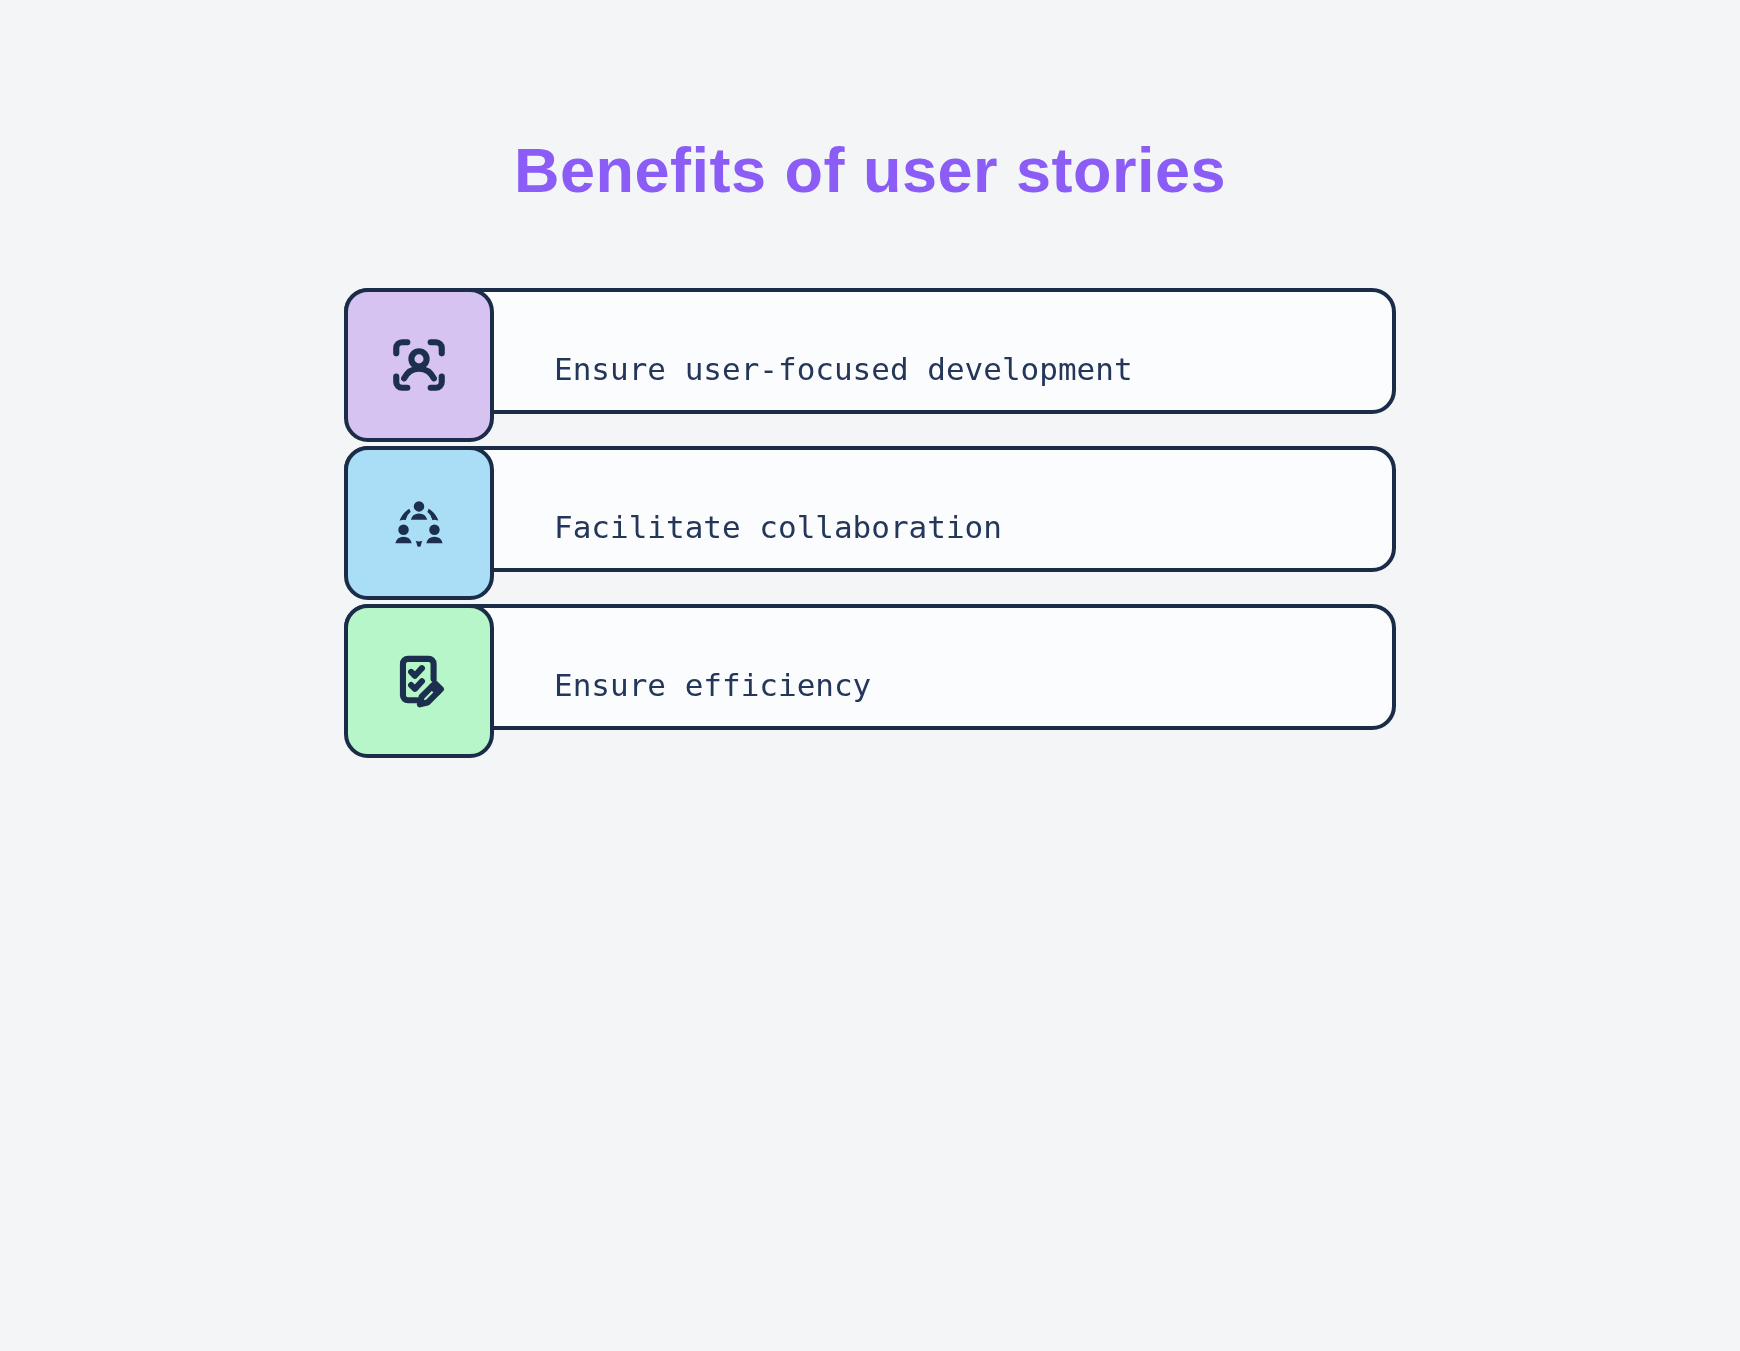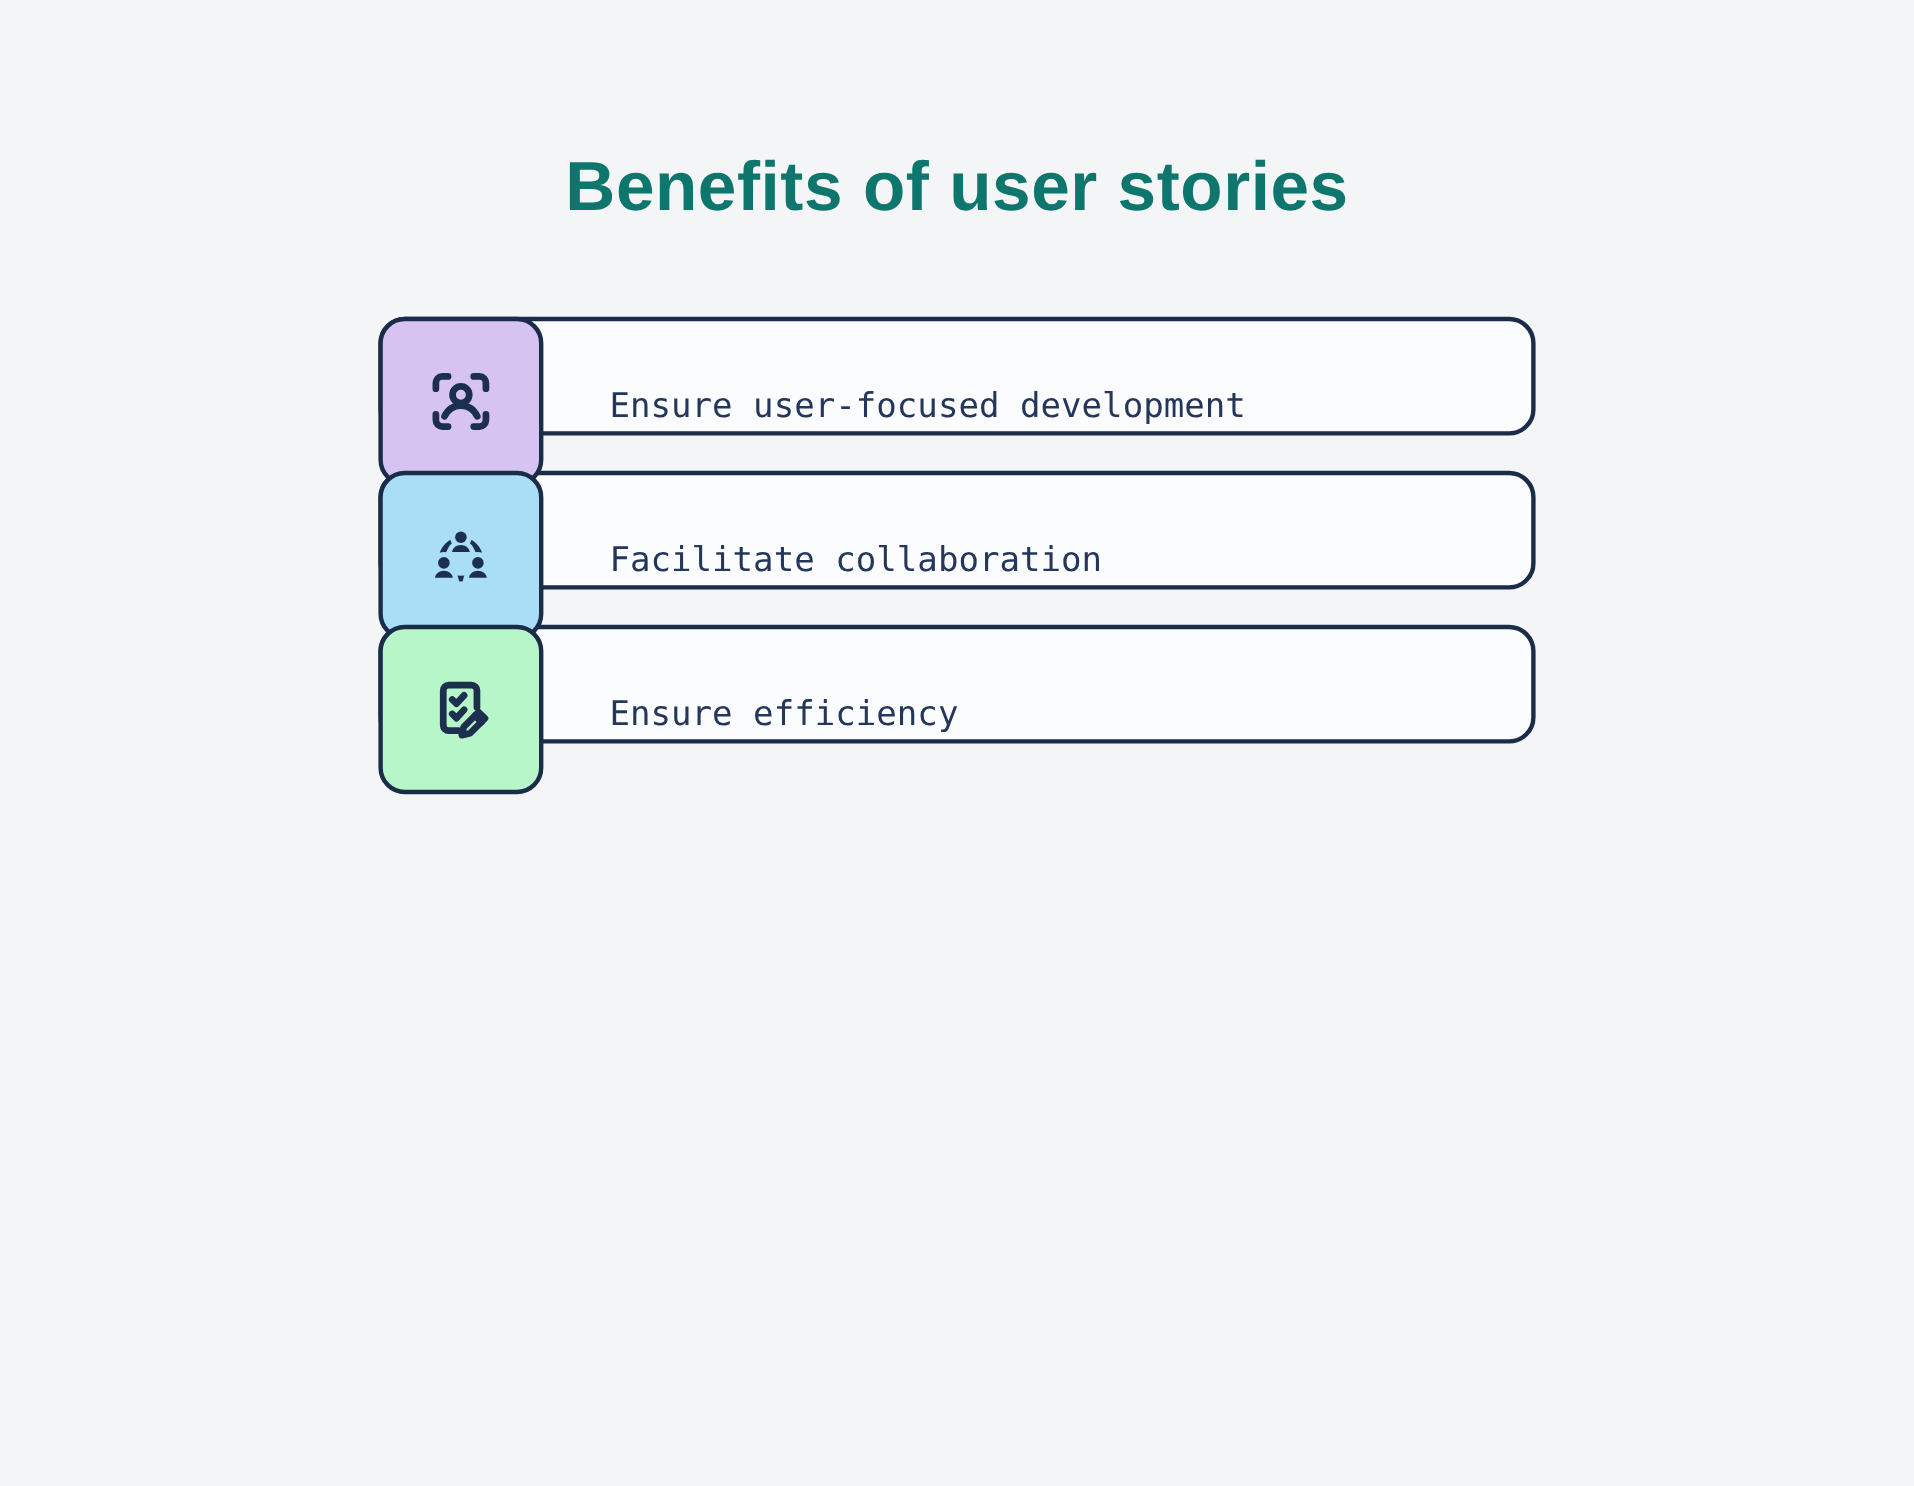--- a/index.html
+++ b/index.html
@@ -10,33 +10,33 @@
     position: relative;
     overflow: hidden;
   }
   .page-title {
     position: absolute;
     top: 92px; left: 0; width: 1740px;
     text-align: center;
     font-size: 63px;
     font-weight: 800;
     letter-spacing: 0.5px;
-    color: #0f766e;
+    color: #8b5cf6;
   }
   .rows {
     position: absolute;
     left: 344px; top: 288px;
     width: 1052px;
     display: flex;
     flex-direction: column;
     gap: 32px;
   }
   .benefit-row {
     position: relative;
-    height: 108px;
+    height: 126px;
   }
   .row-box {
     position: absolute; inset: 0;
     background: #fbfcfd;
     border: 4px solid #1b2c49;
     border-radius: 24px;
     box-sizing: border-box;
     display: flex;
     align-items: center;
   }

